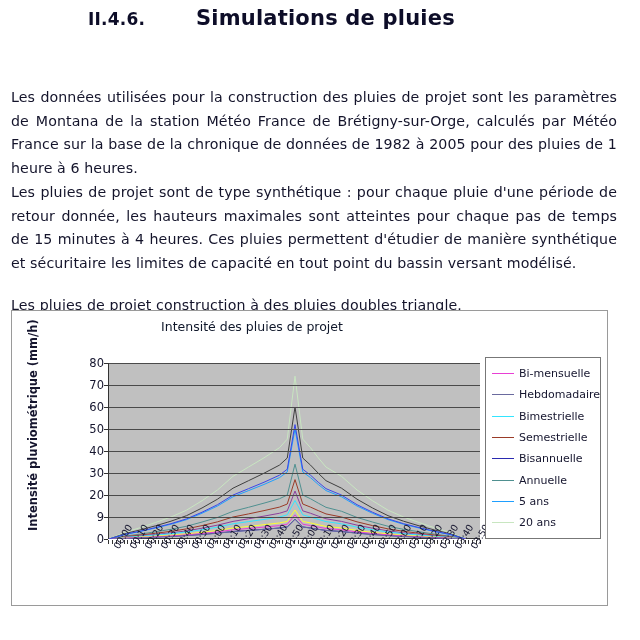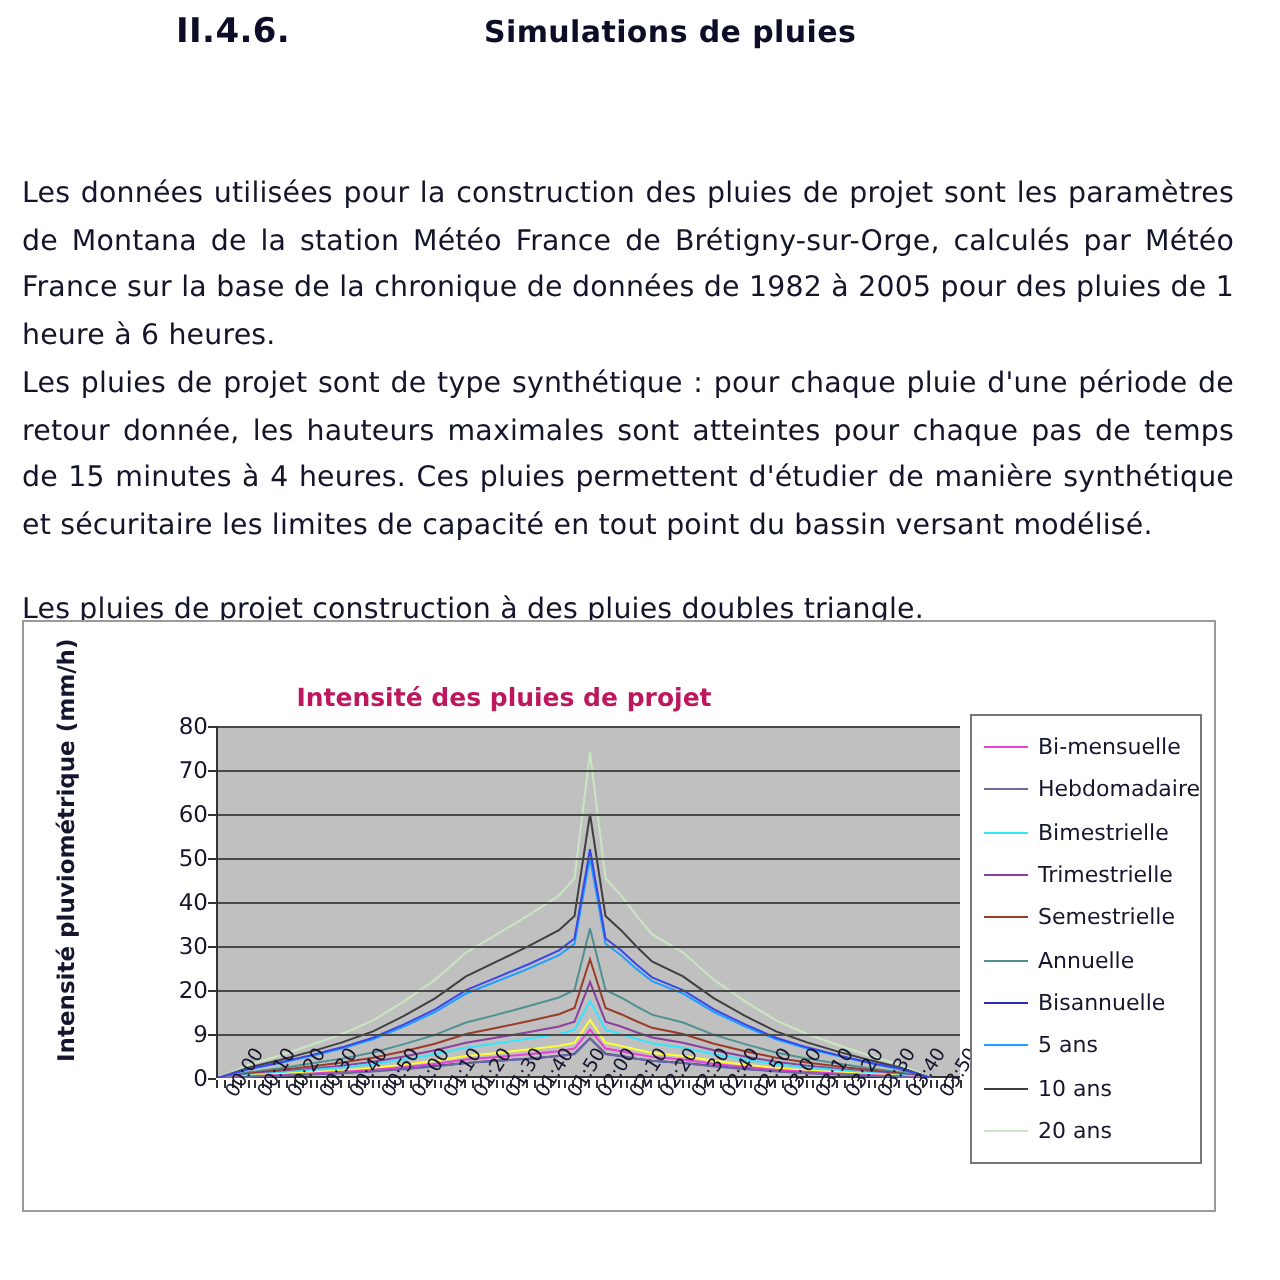--- a/index.html
+++ b/index.html
@@ -21,21 +21,21 @@
   .h1-row {
     position: absolute;
     left: 88px; top: 6px;
     display: flex; align-items: baseline;
     font-weight: bold;
     font-size: 17px;
     letter-spacing: .2px;
     color: #0d0d28;
   }
   .h1-num { width: 108px; }
-  .h1-text { font-size: 15px; margin-left: 46px; }
+  .h1-text { font-size: 21px; }
 
   .h2-row {
     position: absolute;
     left: 108px; top: 43px;
     display: flex; align-items: baseline;
     font-weight: bold;
     font-size: 13.5px;
     color: #0d0d28;
   }
   .h2-num { width: 68px; }
@@ -64,23 +64,22 @@
     width: 597px; height: 296px;
     border: 1px solid #9a9a9a;
     background: #ffffff;
   }
   #chart-title {
     position: absolute;
     left: 0; top: 8px;
     width: 480px;
     text-align: center;
     font-size: 12.5px;
-    font-weight: bold;
-    color: #be185d;
-    margin-top: 22px;
+    font-weight: normal;
+    color: #0f172a;
   }
 
   
   #y-axis-title {
     position: absolute;
     left: -64px; top: 128px;
     width: 170px;
     transform: rotate(-90deg);
     transform-origin: center center;
     text-align: center;
@@ -400,44 +399,36 @@
         </div>
         <div class="legend-row">
           <span class="legend-swatch" style="border-top-color: rgb(106, 106, 158);"></span>
           <span class="legend-label">Hebdomadaire</span>
         </div>
         <div class="legend-row">
           <span class="legend-swatch" style="border-top-color: rgb(51, 229, 255);"></span>
           <span class="legend-label">Bimestrielle</span>
         </div>
         <div class="legend-row">
-          <span class="legend-swatch" style="border-top-color: rgb(139, 63, 158);"></span>
-          <span class="legend-label">Trimestrielle</span>
-        </div>
-        <div class="legend-row">
           <span class="legend-swatch" style="border-top-color: rgb(154, 59, 40);"></span>
           <span class="legend-label">Semestrielle</span>
         </div>
         <div class="legend-row">
+          <span class="legend-swatch" style="border-top-color: rgb(42, 42, 176);"></span>
+          <span class="legend-label">Bisannuelle</span>
+        </div>
+        <div class="legend-row">
           <span class="legend-swatch" style="border-top-color: rgb(79, 144, 144);"></span>
           <span class="legend-label">Annuelle</span>
         </div>
         <div class="legend-row">
-          <span class="legend-swatch" style="border-top-color: rgb(42, 42, 176);"></span>
-          <span class="legend-label">Bisannuelle</span>
-        </div>
-        <div class="legend-row">
           <span class="legend-swatch" style="border-top-color: rgb(31, 159, 255);"></span>
           <span class="legend-label">5 ans</span>
         </div>
         <div class="legend-row">
-          <span class="legend-swatch" style="border-top-color: rgb(63, 63, 63);"></span>
-          <span class="legend-label">10 ans</span>
-        </div>
-        <div class="legend-row">
           <span class="legend-swatch" style="border-top-color: rgb(200, 230, 192);"></span>
           <span class="legend-label">20 ans</span>
         </div>
       </div>
   </div>
 
 
 </div>
 
 </body></html>

